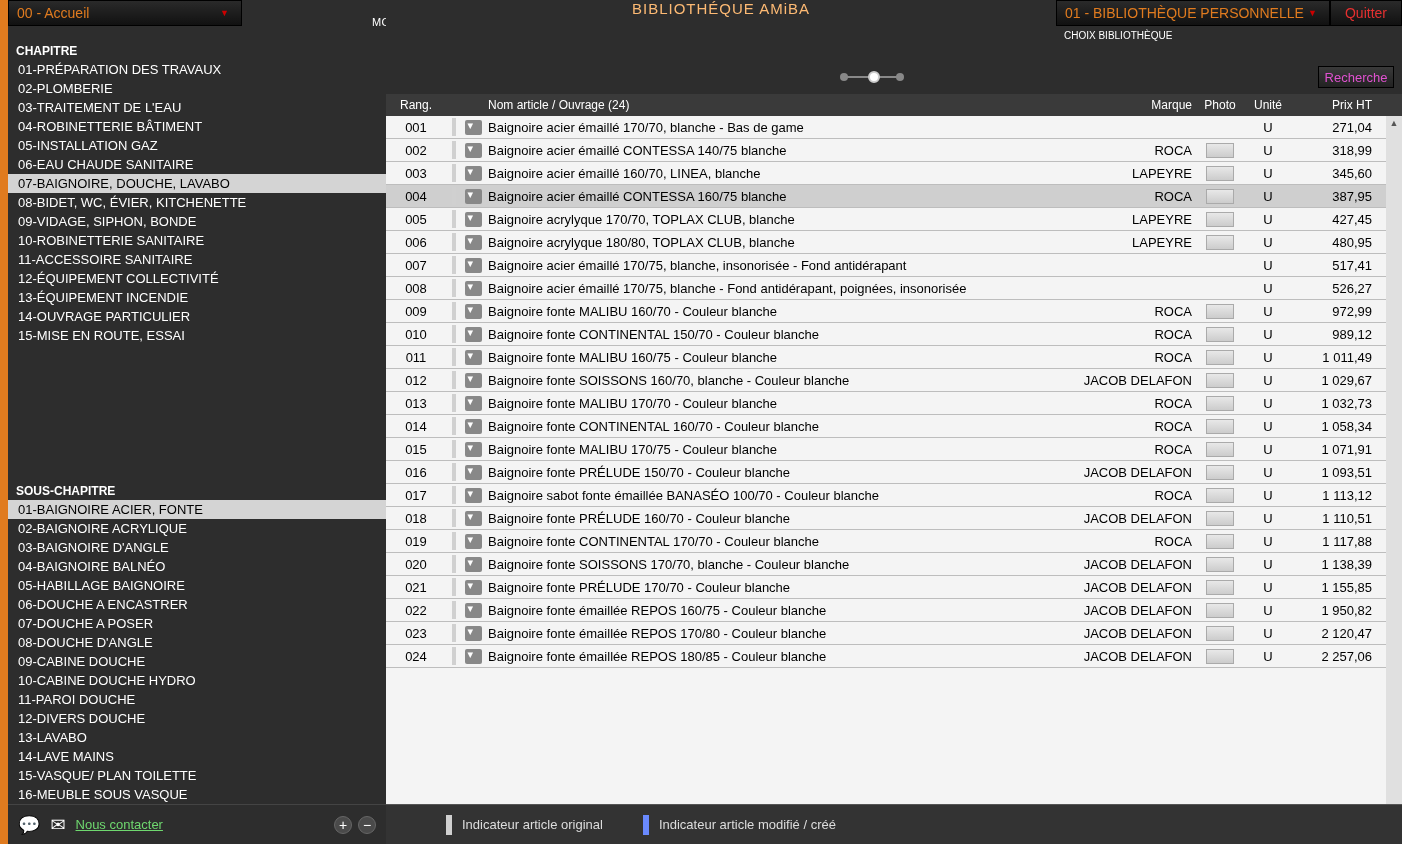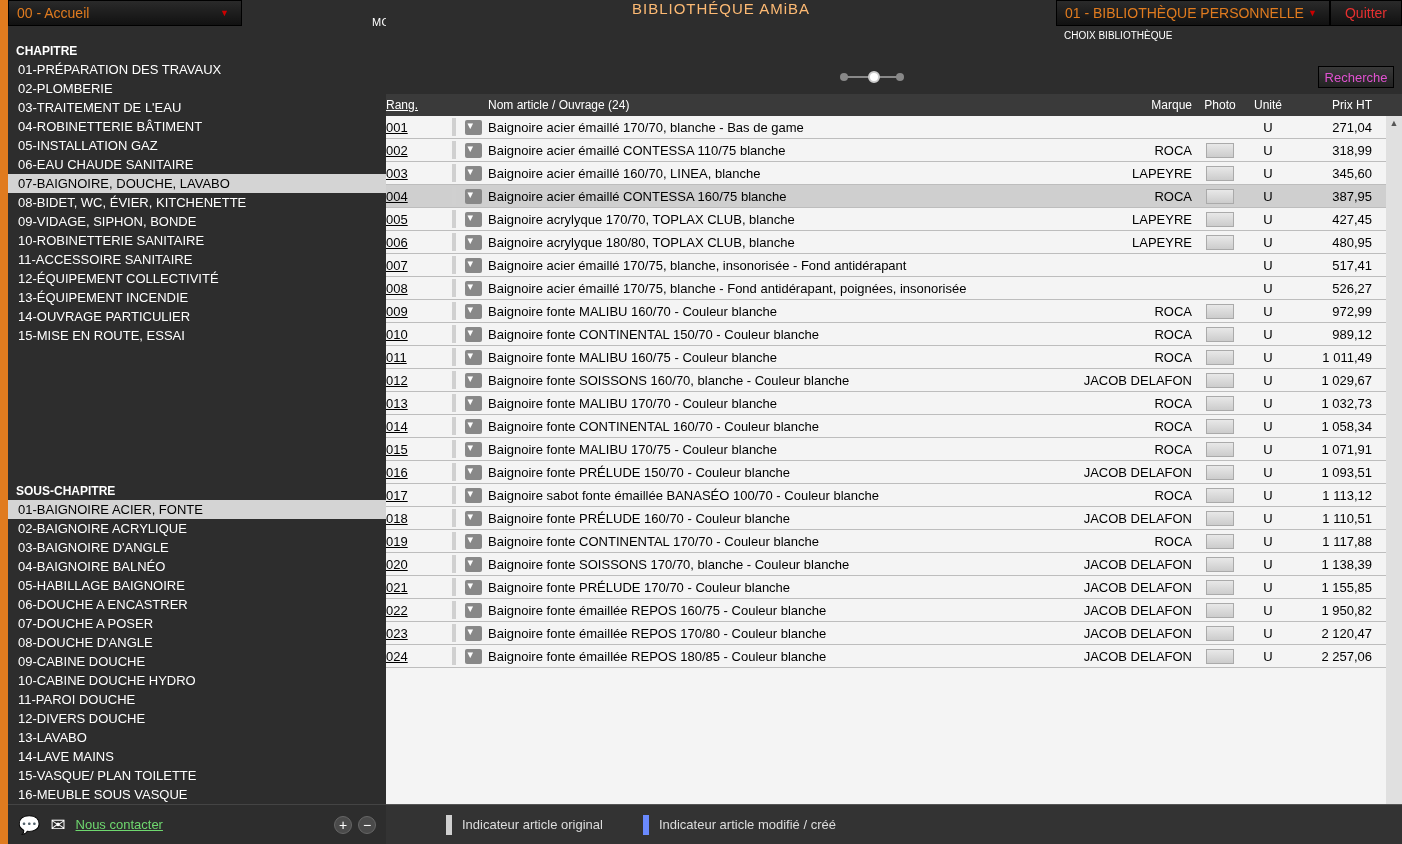--- a/index.html
+++ b/index.html
@@ -228,21 +228,21 @@
     color:#fff;
     font-size:12px;
     height:22px;
     align-items:center;
   }
   .tbody {
     background:#f4f4f4;
     display:flex;
     flex-direction:column;
   }
-  .col-rang{width:60px;flex-shrink:0;text-decoration:underline;}
+  .col-rang{width:60px;text-align:center;flex-shrink:0;}
   .col-ind{width:16px;flex-shrink:0;}
   .col-icon{width:22px;flex-shrink:0;}
   .col-name{flex:1;min-width:0;padding-left:4px;}
   .col-marque{width:130px;text-align:right;padding-right:6px;flex-shrink:0;}
   .col-photo{width:44px;text-align:center;flex-shrink:0;}
   .col-unite{width:52px;text-align:center;flex-shrink:0;}
   .col-prix{width:92px;text-align:right;padding-right:14px;flex-shrink:0;}
   .thead .col-name{padding-left:4px;}
   .trow {
     display:flex;
@@ -414,21 +414,21 @@
             <div class="col-prix">271,04</div>
           </div>
           <div class="trow">
             <div class="col-rang">002</div>
             <div class="col-ind">
               <div class="ind-bar"></div>
             </div>
             <div class="col-icon">
               <div class="row-icon"></div>
             </div>
-            <div class="col-name">Baignoire acier émaillé CONTESSA 110/75 blanche</div>
+            <div class="col-name">Baignoire acier émaillé CONTESSA 140/75 blanche</div>
             <div class="col-marque">ROCA</div>
             <div class="col-photo">
               <div class="thumb"></div>
             </div>
             <div class="col-unite">U</div>
             <div class="col-prix">318,99</div>
           </div>
           <div class="trow">
             <div class="col-rang">003</div>
             <div class="col-ind">

